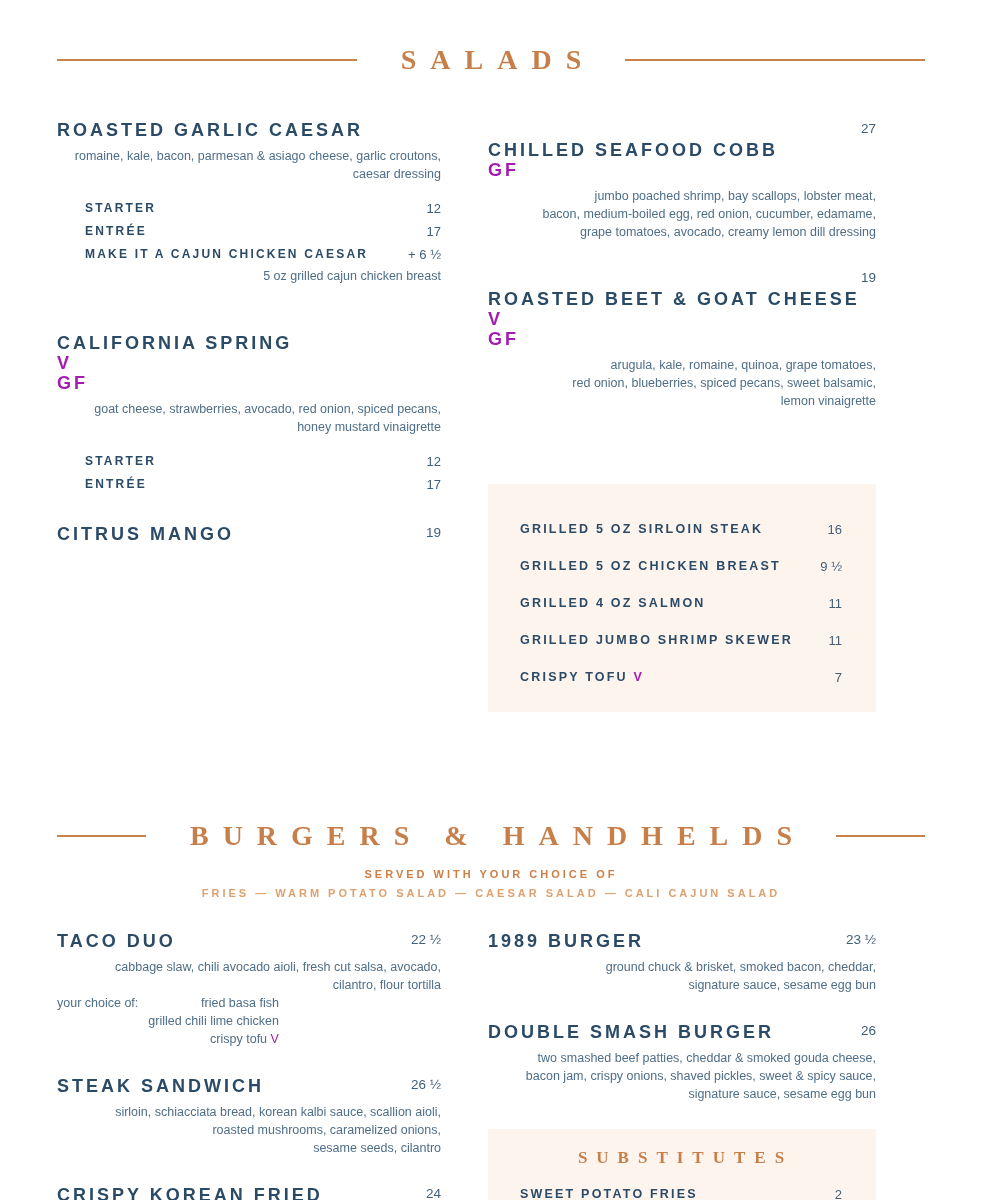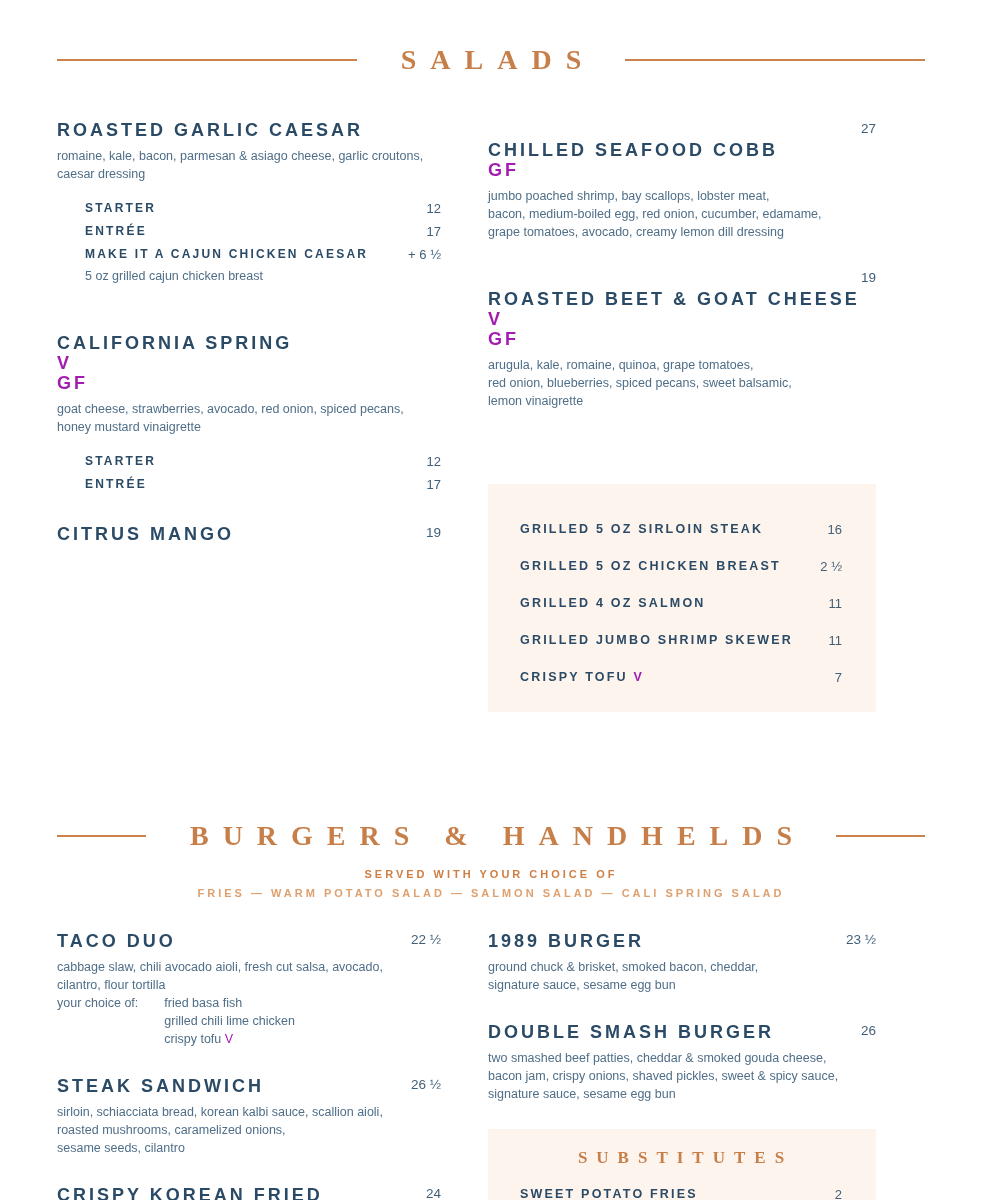--- a/index.html
+++ b/index.html
@@ -25,34 +25,34 @@
 
   
   .mi { margin-top:28px; }
   .mi:first-child { margin-top:0; }
   .ihead { display:flex; justify-content:space-between; align-items:flex-start; }
   .ititle { font-size:18px; font-weight:700; letter-spacing:3px;
             color:#2a4a66; line-height:20px; white-space:pre-line; }
   .tag { color:#a21caf; }
   .price { font-size:13.5px; color:#415f78; white-space:nowrap; padding-top:1px; }
   .desc { font-size:12.5px; line-height:18px; color:#4f6e88;
-          white-space:pre-line; margin-top:7px; }
+          white-space:pre-line; margin-top:7px;text-align:right; }
 
   
   .subrows { margin-top:14px; }
   .subrow { display:flex; justify-content:space-between; padding:4px 0;
             margin-left:28px; }
   .sublabel { font-size:12px; font-weight:700; letter-spacing:2.2px; color:#2a4a66; }
   .subprice { font-size:13px; color:#415f78; }
   .note { margin-left:28px; margin-top:1px; }
 
   
   .choices { display:flex; gap:10px; margin-top:0; }
   .choice-label { margin-top:0; }
-  .choice-list > div { font-size:12.5px; line-height:18px; color:#4f6e88;margin-left:16px; }
+  .choice-list > div { font-size:12.5px; line-height:18px; color:#4f6e88; }
 
   
   .panel { background:#fdf4ee; padding:19px 34px 24px 32px; }
   .panel-upgrades { margin-top:74px; }
   .panel-subs { margin-top:26px; }
   .panel-title { text-align:center; font-family:"Liberation Serif", serif;
                  font-weight:700; font-size:17px; letter-spacing:9px;
                  color:#c77f4a; margin-bottom:14px; padding-left:9px; }
   .panel-row { display:flex; justify-content:space-between; padding:3.5px 0;margin-top:15px; }
   .panel-label { font-size:12.5px; font-weight:700; letter-spacing:2.2px; color:#2a4a66; }
@@ -161,21 +161,21 @@
 lemon vinaigrette</div>
         </div>
 
         <div class="panel panel-upgrades">
           <div class="panel-row">
             <span class="panel-label">GRILLED 5 OZ SIRLOIN STEAK</span>
             <span class="panel-price">16</span>
           </div>
           <div class="panel-row">
             <span class="panel-label">GRILLED 5 OZ CHICKEN BREAST</span>
-            <span class="panel-price">2 ½</span>
+            <span class="panel-price">9 ½</span>
           </div>
           <div class="panel-row">
             <span class="panel-label">GRILLED 4 OZ SALMON</span>
             <span class="panel-price">11</span>
           </div>
           <div class="panel-row">
             <span class="panel-label">GRILLED JUMBO SHRIMP SKEWER</span>
             <span class="panel-price">11</span>
           </div>
           <div class="panel-row">
@@ -188,21 +188,21 @@
     </div>
   </div>
 
   <div class="sec sec2">
     <div class="sec-head">
       <div class="hline"></div>
       <div class="sec-title">BURGERS &amp; HANDHELDS</div>
       <div class="hline"></div>
     </div>
     <div class="sec-sub1">SERVED WITH YOUR CHOICE OF</div>
-    <div class="sec-sub2">FRIES — WARM POTATO SALAD  — SALMON SALAD  — CALI SPRING SALAD</div>
+    <div class="sec-sub2">FRIES — WARM POTATO SALAD  — CAESAR SALAD  — CALI CAJUN SALAD</div>
 
     <div class="cols cols2">
 
       <div class="col-l">
 
         <div class="mi">
           <div class="ihead">
             <div class="ititle">TACO DUO</div>
             <div class="price">22 ½</div>
           </div>

